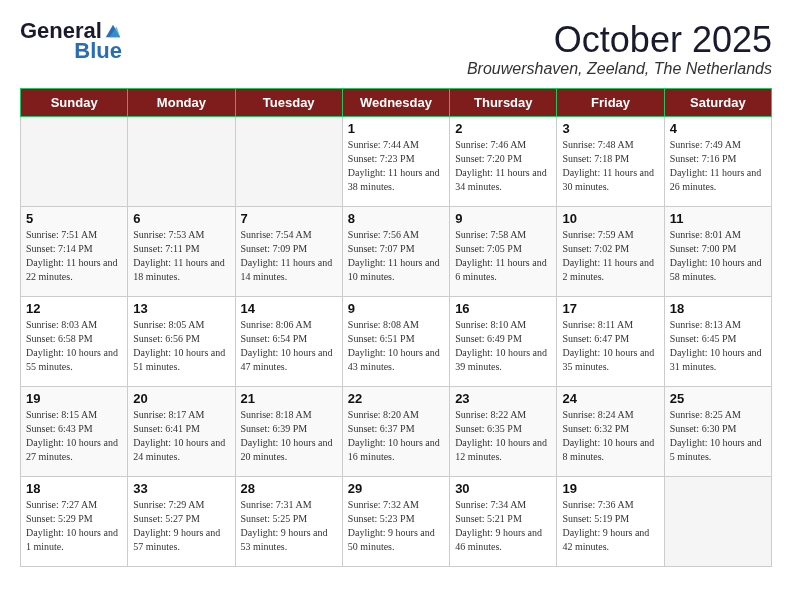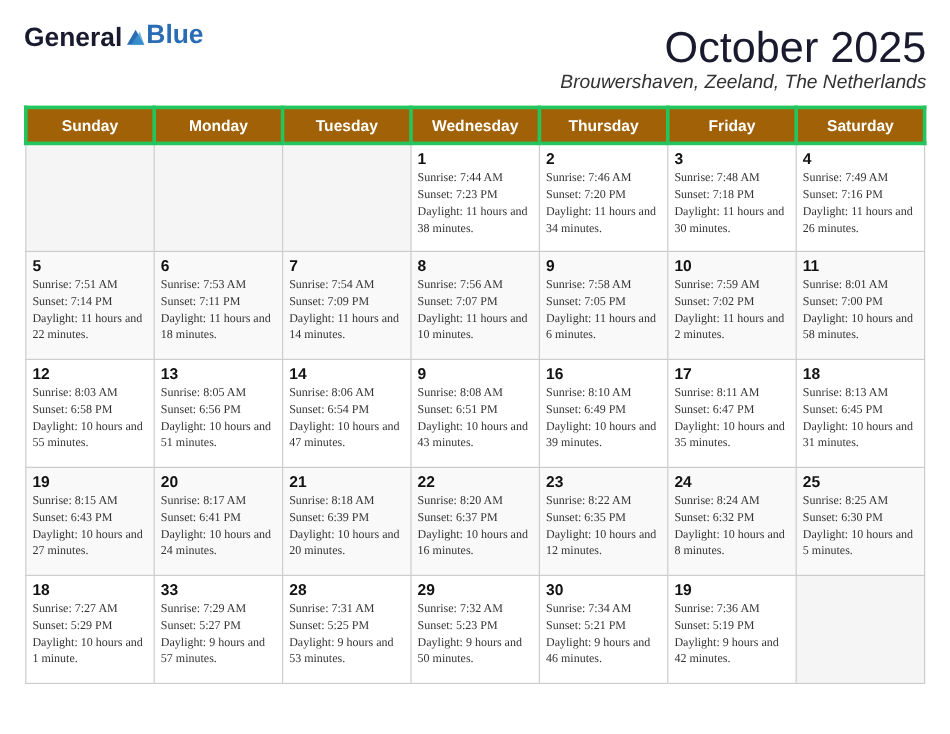--- a/index.html
+++ b/index.html
@@ -11,21 +11,21 @@
       padding: 20px;
     }
     .header {
       display: flex;
       justify-content: space-between;
       align-items: flex-start;
       margin-bottom: 10px;
     }
     .logo {
       display: flex;
-      flex-direction: row;
+      flex-direction: column;
       align-items: flex-end;
     }
     .logo-text {
       display: flex;
       align-items: center;
       font-size: 22px;
       font-weight: bold;
       color: #1a1a2e;
       line-height: 1;
     }
@@ -48,27 +48,27 @@
       font-size: 16px;
       color: #333;
       font-style: italic;
     }
     table {
       width: 100%;
       border-collapse: collapse;
       table-layout: fixed;
     }
     th {
-      background-color: #a16207;
+      background-color: #7f1d1d;
       color: white;
       text-align: center;
       padding: 6px 4px;
       font-size: 13px;
       font-weight: bold;
-      border: 3px solid #22c55e;
+      border: 1px solid #22c55e;
     }
     td {
       border: 1px solid #ccc;
       vertical-align: top;
       padding: 4px 5px;
       height: 90px;
       font-size: 10.5px;
       color: #222;
       background: #fff;
     }

